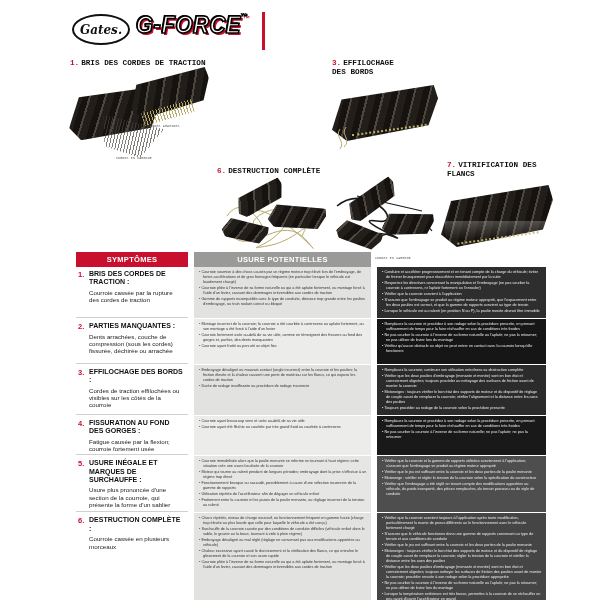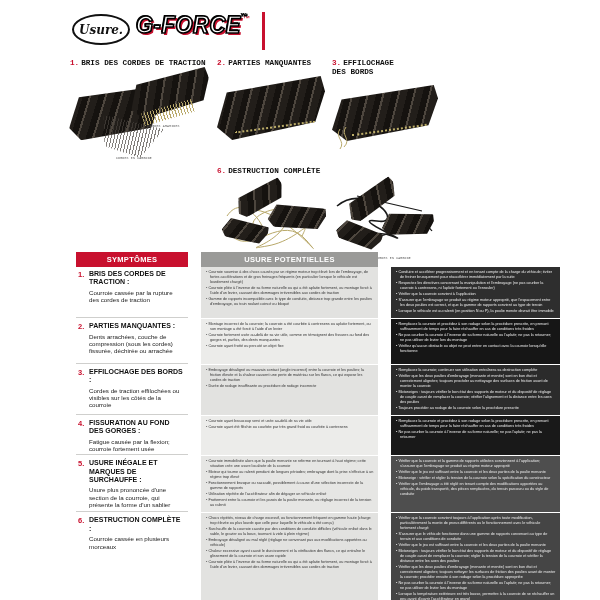--- a/index.html
+++ b/index.html
@@ -30,21 +30,21 @@
     clip-path:polygon(0 0,100% 10%,70% 100%,10% 85%);opacity:.8;}
   .fray{position:absolute;background:repeating-linear-gradient(88deg,#b9a96a 0 1px,transparent 1px 3px);transform:rotate(-16deg);}
   .flatbelt{position:absolute;background:repeating-linear-gradient(90deg,#1c1916 0 9px,#433d36 9px 12px);
     border-top:4px solid #2a261f;border-bottom:5px solid #14110e;border-radius:2px;}
   .glaze{position:absolute;left:4%;right:4%;bottom:12%;height:30%;background:linear-gradient(rgba(255,255,255,.22),rgba(255,255,255,0));pointer-events:none;}
   .cap{position:absolute;font-size:3.2px;letter-spacing:.2px;color:#555;white-space:nowrap;}
   .cords{position:absolute;left:0;top:0;width:100%;height:100%;}
 
   
   .table{position:absolute;left:70px;top:252px;width:460px;}
-  .grid{display:grid;grid-template-columns:112px 177px 169px;column-gap:13px;padding-left:6px;}
+  .grid{display:grid;grid-template-columns:112px 177px 169px;column-gap:6px;padding-left:6px;}
   .th{height:15px;display:flex;align-items:center;justify-content:center;font-size:7.5px;font-weight:bold;color:#fff;letter-spacing:.3px;}
   .th-sym{background:#c8102e;}
   .th-causes{background:#9a9a98;}
   .th-recs{background:#0d0d0d;}
   .trow{border-bottom:1.5px solid #fff;}
   .cell{overflow:hidden;}
   .sym-cell{background:#fff;border-bottom:1px solid #cfcfcd;padding:3px 4px 2px 2px;display:flex;}
   .sym-num{color:#c8102e;font-weight:bold;font-size:7.5px;width:11px;flex:none;}
   .sym-title{font-size:7px;font-weight:bold;color:#111;line-height:1.15;}
   .sym-desc{font-size:6.2px;color:#222;line-height:1.2;margin-top:2.5px;}
@@ -54,45 +54,38 @@
   .causes-cell .bullet::before{content:"▪ ";color:#444;}
   .recs-cell .bullet::before{content:"• ";color:#fff;}
 </style>
 </head>
 <body>
 
 <div class="page">
 
   <div class="header">
     <div class="gates-oval">
-        <span>Usure.</span>
+        <span>Gates.</span>
       </div>
     <div class="gforce"><span>G-FORCE</span><span class="tm">™</span></div>
     <div class="vrule"></div>
   </div>
 
   <div class="fig" style="left:70px;top:59px;width:145px;">
     <div class="fig-label"><span class="num">1.</span><span>BRIS DES CORDES DE TRACTION</span></div>
     <div class="art" style="height:95px;">
       <div class="belt" style="left:0;top:16px;width:90px;height:58px;transform:rotate(3deg);"></div>
       <div class="belt" style="left:60px;top:2px;width:80px;height:46px;transform:rotate(-5deg);"></div>
       <div class="fray" style="left:72px;top:38px;width:52px;height:13px;"></div>
       <div class="brush" style="left:30px;top:52px;width:62px;height:36px;transform:rotate(10deg);"></div>
       <div class="cap" style="left:78px;top:56px;">CORDES ARAMIDES</div>
       <div class="cap" style="left:46px;top:88px;">CORDES EN CARBONE</div>
     </div>
   </div>
 
-  <div class="fig" style="left:217px;top:59px;width:112px;">
-    <div class="fig-label"><span class="num">2.</span><span>PARTIES MANQUANTES</span></div>
-    <div class="art" style="height:82px;">
-      <div class="belt" style="left:0;top:8px;width:108px;height:64px;"></div>
-      <div class="dots" style="left:18px;top:58px;width:80px;"></div>
-    </div>
-  </div>
 
   <div class="fig" style="left:332px;top:59px;width:78px;">
     <div class="fig-label"><span class="num">3.</span><span>EFFILOCHAGE DES BORDS</span></div>
     <div class="art" style="height:75px;width:108px;">
       <div class="belt" style="left:0;top:8px;width:106px;height:56px;"></div>
       <svg class="cords" viewBox="0 0 108 75">
         <path d="M8 52 C 2 60, 14 64, 8 72 M14 50 C 8 58, 20 62, 12 70" stroke="#b9a96a" stroke-width="1" fill="none"></path>
       </svg>
       <div class="dots" style="left:20px;top:52px;width:75px;"></div>
     </div>
@@ -113,20 +106,29 @@
       <div class="belt" style="left:52px;top:26px;width:56px;height:30px;transform:rotate(14deg);"></div>
       <div class="belt" style="left:6px;top:42px;width:44px;height:26px;transform:rotate(24deg);"></div>
       <div class="belt" style="left:128px;top:10px;width:54px;height:28px;transform:rotate(-26deg);"></div>
       <div class="belt" style="left:166px;top:34px;width:50px;height:28px;transform:rotate(10deg);"></div>
       <div class="belt" style="left:120px;top:46px;width:44px;height:26px;transform:rotate(32deg);"></div>
       <div class="cap" style="left:40px;top:80px;">CORDES ARAMIDES</div>
       <div class="cap" style="left:158px;top:80px;">CORDES EN CARBONE</div>
     </div>
   </div>
 
+  <div class="fig" style="left:447px;top:161px;width:110px;">
+    <div class="fig-label"><span class="num">7.</span><span>VITRIFICATION DES FLANCS</span></div>
+    <div class="art" style="height:80px;">
+      <div class="belt" style="left:-6px;top:6px;width:112px;height:62px;">
+        <div class="glaze"></div>
+      </div>
+      <div class="dots" style="left:10px;top:58px;width:82px;"></div>
+    </div>
+  </div>
 
   <div class="table">
     <div class="grid">
       <div class="th th-sym">SYMPTÔMES</div>
       <div class="th th-causes">USURE POTENTIELLES</div>
     </div>
     <div id="tbody">
         <div class="grid trow" style="min-height: 43px;">
           <div class="cell sym-cell">
             <span class="sym-num">1.</span>

